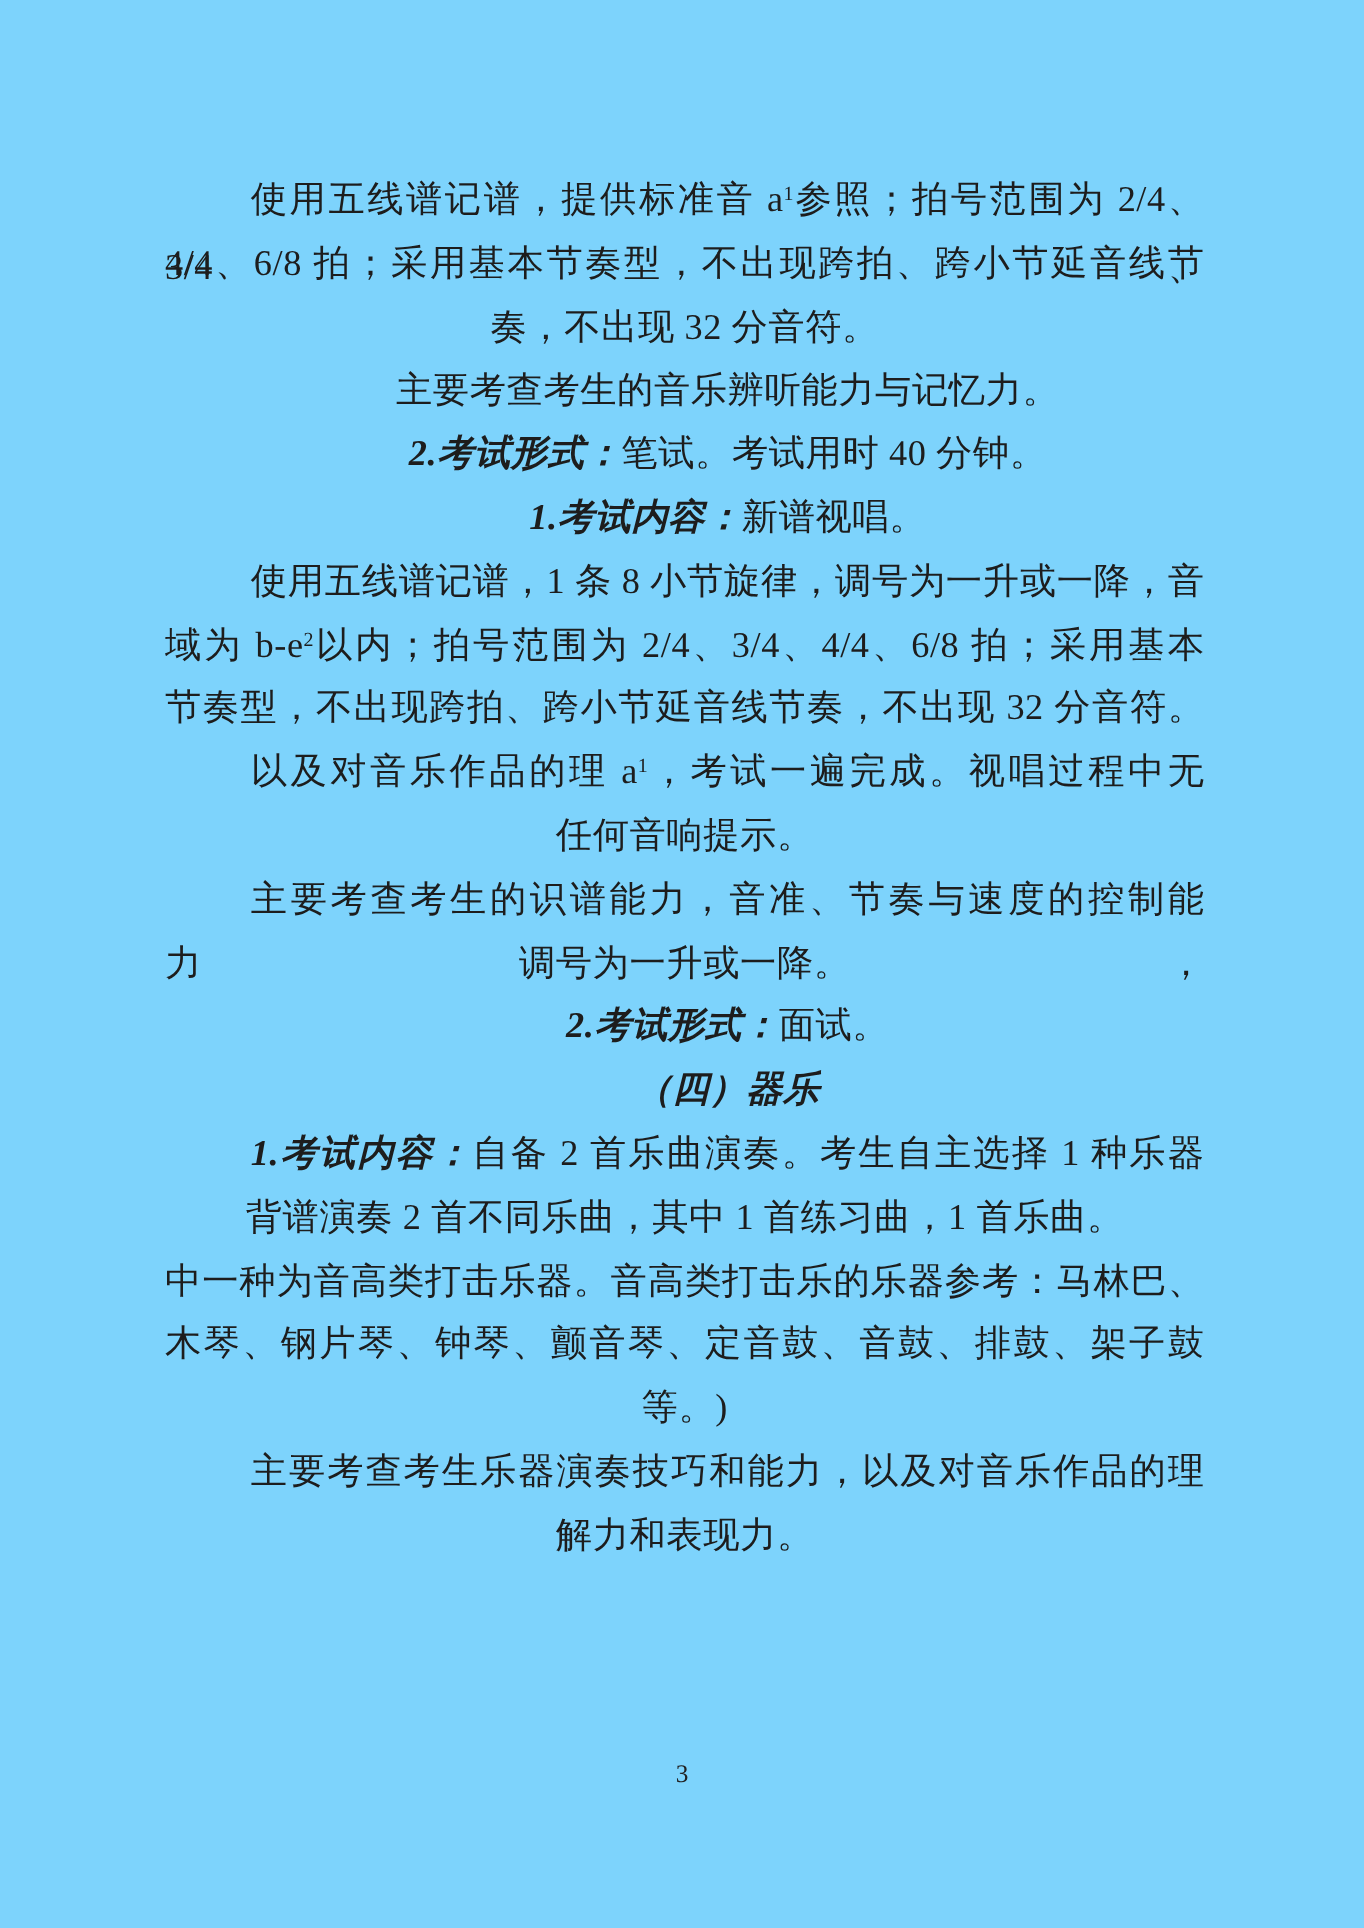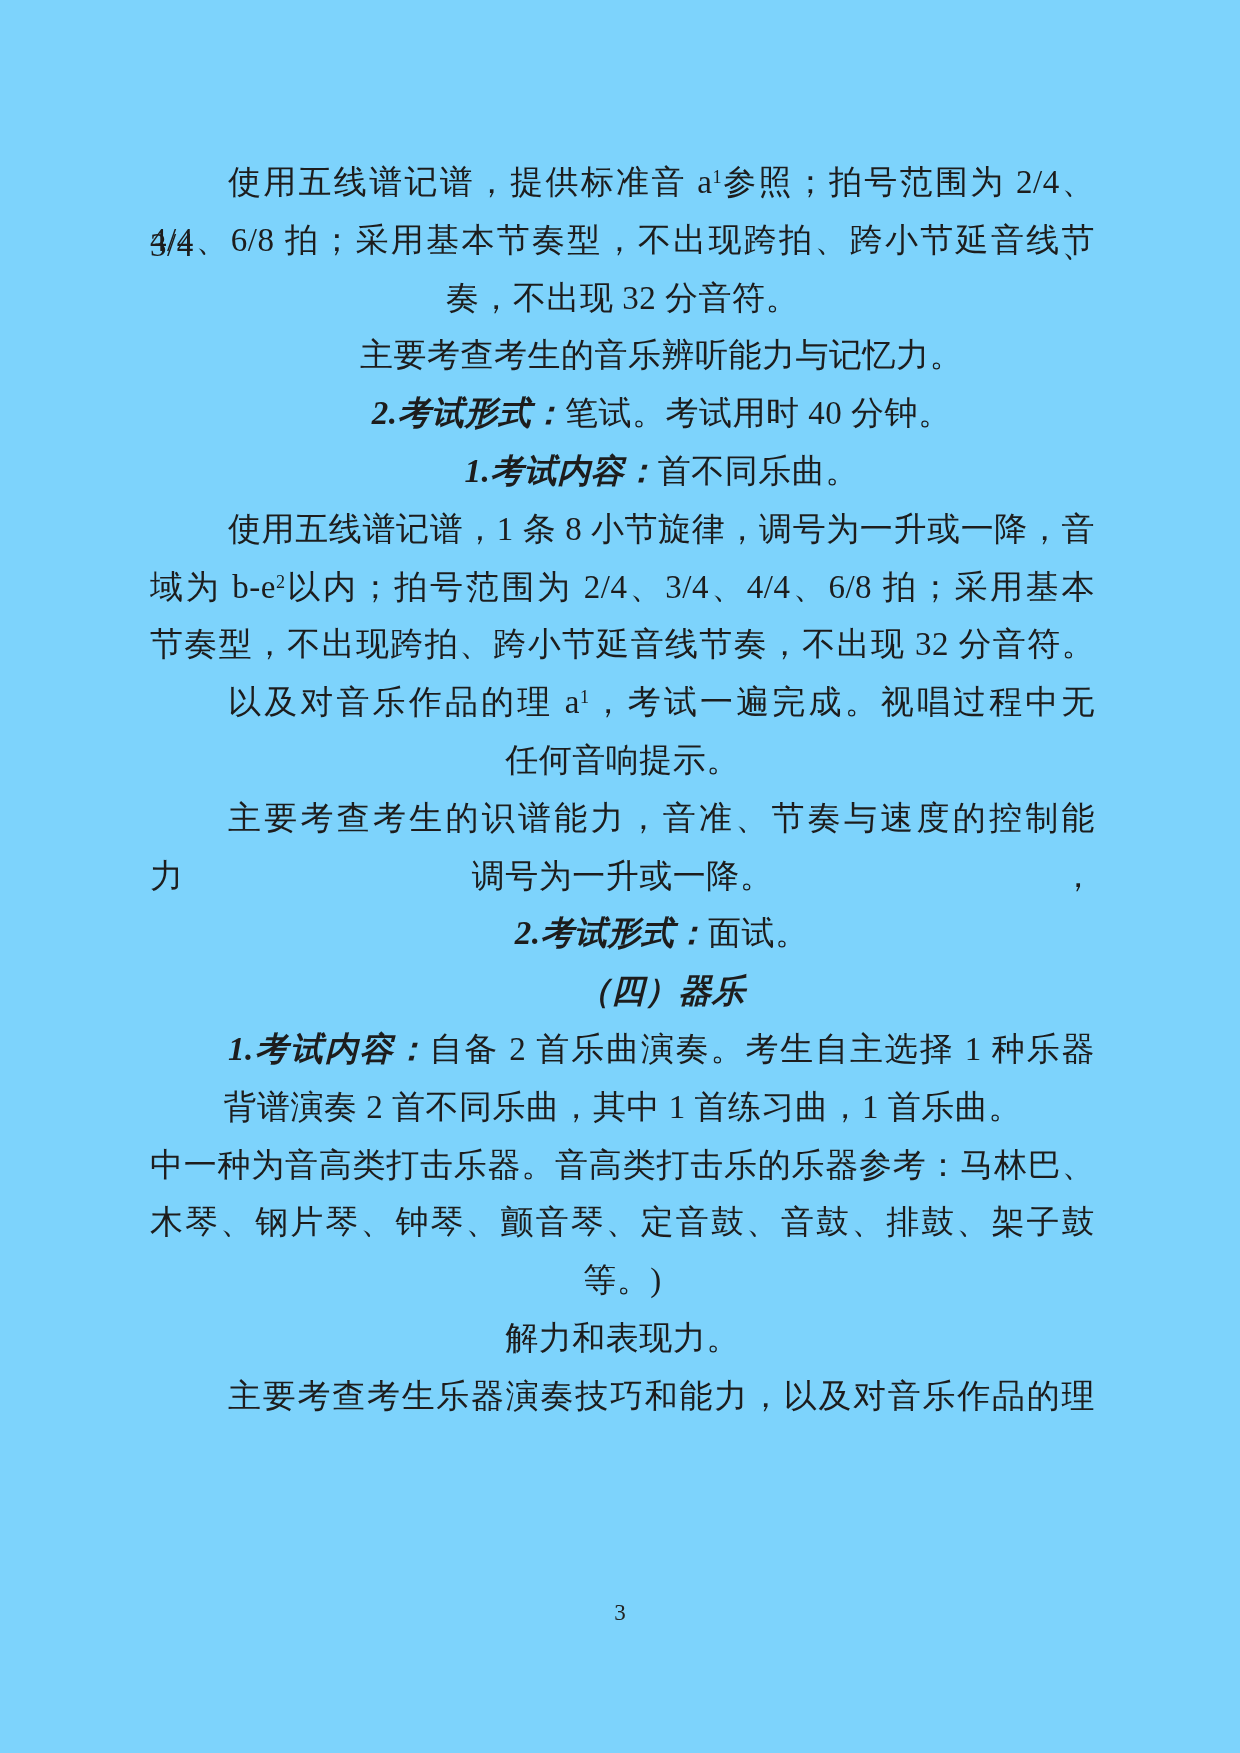--- a/index.html
+++ b/index.html
@@ -61,32 +61,32 @@
 </head>
 <body>
 
 <div class="page">
   <div class="content" id="doc-lines">
       <div class="line indent fill"><span class="seg">使用五线谱记谱，提供标准音 a</span><span class="seg sup">1</span><span class="seg">参照；拍号范围为 2/4、3/4、</span></div>
       <div class="line fill"><span class="seg">4/4、6/8 拍；采用基本节奏型，不出现跨拍、跨小节延音线节</span></div>
       <div class="line"><span class="seg">奏，不出现 32 分音符。</span></div>
       <div class="line indent"><span class="seg">主要考查考生的音乐辨听能力与记忆力。</span></div>
       <div class="line indent"><span class="seg b">2.考试形式：</span><span class="seg">笔试。考试用时 40 分钟。</span></div>
-      <div class="line indent"><span class="seg b">1.考试内容：</span><span class="seg">首不同乐曲。</span></div>
+      <div class="line indent"><span class="seg b">1.考试内容：</span><span class="seg">新谱视唱。</span></div>
       <div class="line indent fill"><span class="seg">使用五线谱记谱，1 条 8 小节旋律，调号为一升或一降，音</span></div>
       <div class="line fill"><span class="seg">域为 b-e</span><span class="seg sup">2</span><span class="seg">以内；拍号范围为 2/4、3/4、4/4、6/8 拍；采用基本</span></div>
       <div class="line fill"><span class="seg">节奏型，不出现跨拍、跨小节延音线节奏，不出现 32 分音符。</span></div>
       <div class="line indent fill"><span class="seg">以及对音乐作品的理 a</span><span class="seg sup">1</span><span class="seg">，考试一遍完成。视唱过程中无</span></div>
       <div class="line"><span class="seg">任何音响提示。</span></div>
       <div class="line indent fill"><span class="seg">主要考查考生的识谱能力，音准、节奏与速度的控制能力，</span></div>
       <div class="line"><span class="seg">调号为一升或一降。</span></div>
       <div class="line indent"><span class="seg b">2.考试形式：</span><span class="seg">面试。</span></div>
       <div class="line indent"><span class="seg b">（四）器乐</span></div>
       <div class="line indent fill"><span class="seg b">1.考试内容：</span><span class="seg">自备 2 首乐曲演奏。考生自主选择 1 种乐器</span></div>
       <div class="line"><span class="seg">背谱演奏 2 首不同乐曲，其中 1 首练习曲，1 首乐曲。</span></div>
       <div class="line fill"><span class="seg">中一种为音高类打击乐器。音高类打击乐的乐器参考：马林巴、</span></div>
       <div class="line fill"><span class="seg">木琴、钢片琴、钟琴、颤音琴、定音鼓、音鼓、排鼓、架子鼓</span></div>
       <div class="line"><span class="seg">等。)</span></div>
+      <div class="line indent fill"><span class="seg">主要考查考生乐器演奏技巧和能力，以及对音乐作品的理</span></div>
       <div class="line"><span class="seg">解力和表现力。</span></div>
-      <div class="line indent fill"><span class="seg">主要考查考生乐器演奏技巧和能力，以及对音乐作品的理</span></div>
     </div>
   <div class="page-number">3</div>
 </div>
 
 </body></html>

